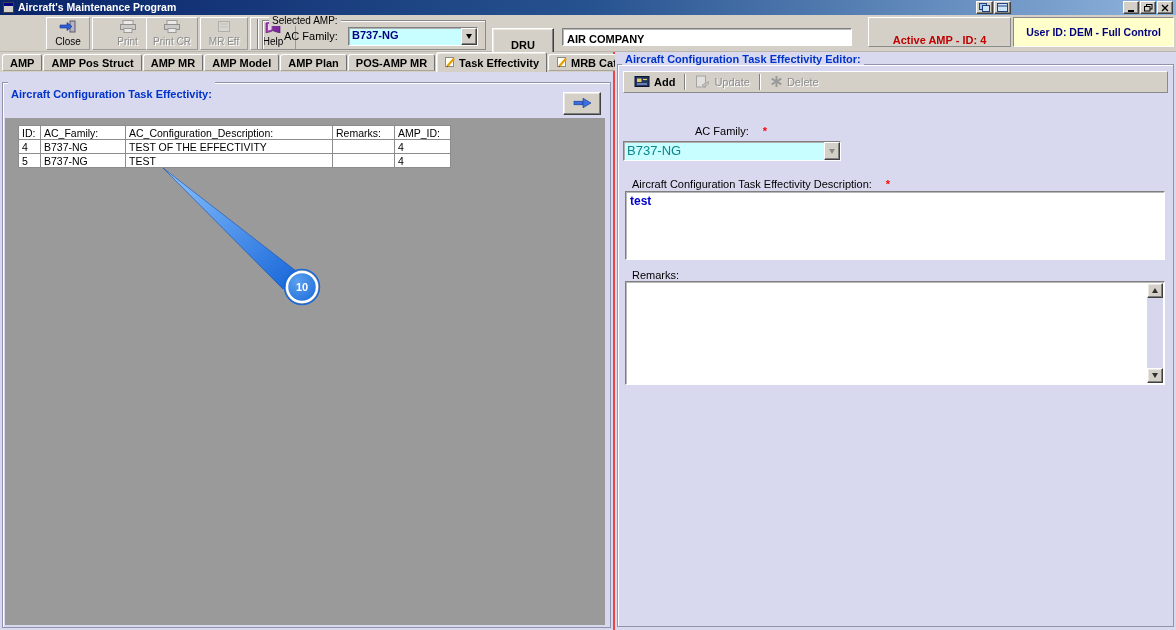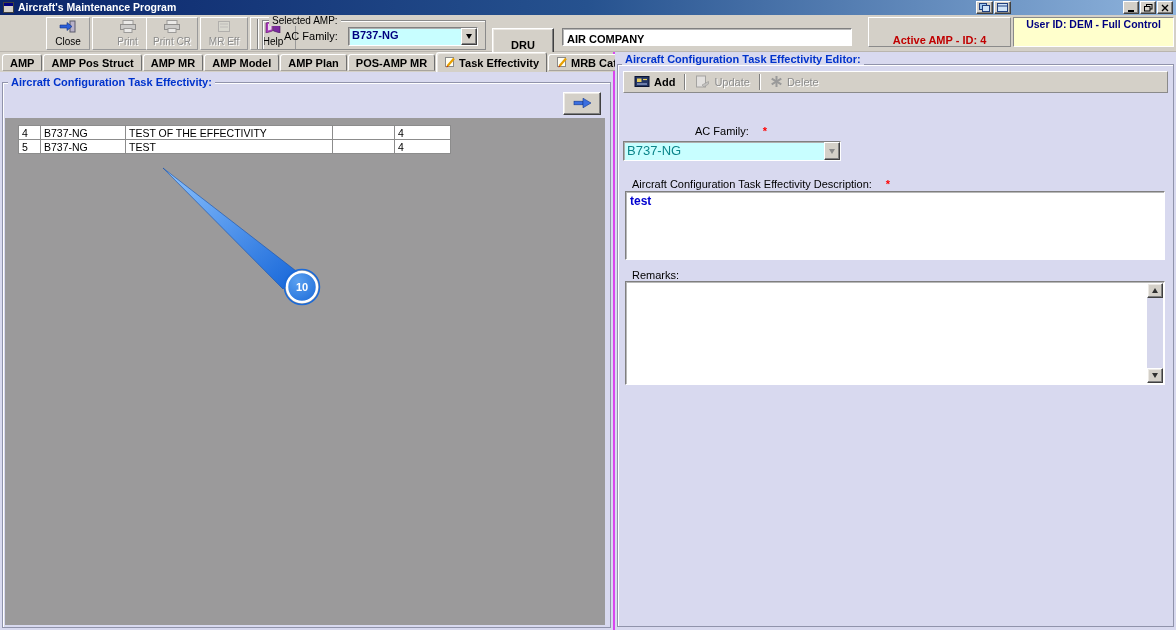--- a/index.html
+++ b/index.html
@@ -1,18 +1,18 @@
 <!DOCTYPE html>
 <html><head>
 <meta charset="utf-8">
 <style>
 * { box-sizing:border-box; margin:0; padding:0; }
 html,body { width:1176px; height:630px; }
 body { font-family:"Liberation Sans","DejaVu Sans",sans-serif; font-size:11px; color:#000; background:#d8d9ef; overflow:hidden; }
-.app { position:relative; width:1176px; height:630px; background:#d946ef; }
+.app { position:relative; width:1176px; height:630px; background:#ef4444; }
 
 
 .raised { background:#d4d0c8; border:1px solid; border-color:#ffffff #404040 #404040 #ffffff; box-shadow:inset -1px -1px 0 #808080, inset 1px 1px 0 #ece9e4; }
 .sunken { background:#fff; border:1px solid; border-color:#808080 #ffffff #ffffff #808080; box-shadow:inset 1px 1px 0 #b8b8b8; }
 
 
 .titlebar { position:absolute; left:0; top:0; width:1176px; height:15px; background:linear-gradient(90deg,#0a246a 0%,#26528f 50%,#8fb4dd 100%); }
 .app-ico { position:absolute; left:3px; top:2px; }
 .title-text { position:absolute; left:18px; top:1px; color:#fff; font-weight:bold; font-size:10.5px; }
 .mdibtn { position:absolute; top:1px; width:17px; height:13px; background:#d4d0c8; border:1px solid; border-color:#fff #404040 #404040 #fff; box-shadow:inset -1px -1px 0 #808080; display:flex; align-items:center; justify-content:center; }
@@ -33,31 +33,31 @@
 .combo .val { flex:1; padding:1px 3px; overflow:hidden; white-space:nowrap; }
 .combo .dd { width:16px; background:#d4d0c8; border:1px solid; border-color:#fff #404040 #404040 #fff; box-shadow:inset -1px -1px 0 #808080; display:flex; align-items:center; justify-content:center; }
 .tri-dn { width:0; height:0; border-left:3.5px solid transparent; border-right:3.5px solid transparent; border-top:5px solid #000; }
 .tri-dn.gray { border-top-color:#8a8a8a; }
 .tri-up-s { width:0; height:0; border-left:3.5px solid transparent; border-right:3.5px solid transparent; border-bottom:5px solid #303030; }
 .tri-dn-s { width:0; height:0; border-left:3.5px solid transparent; border-right:3.5px solid transparent; border-top:5px solid #303030; }
 
 .dru-btn { position:absolute; left:492px; top:13px; width:62px; height:34px; font-weight:bold; font-size:11px; display:flex; align-items:center; justify-content:center; }
 .company-field { position:absolute; left:562px; top:13px; width:290px; height:18px; padding:4px 4px; font-weight:bold; white-space:nowrap; overflow:hidden; }
 .active-amp { position:absolute; left:868px; top:2px; width:143px; height:30px; background:#d4d0c8; border:1px solid; border-color:#fff #8a8a8a #8a8a8a #fff; color:#c00000; font-weight:bold; display:flex; align-items:flex-end; justify-content:center; }
-.user-panel { position:absolute; left:1013px; top:2px; width:161px; height:30px; background:#ffffcc; border:1px solid; border-color:#8a8a8a #fff #fff #8a8a8a; color:#000080; font-weight:bold; font-size:10.5px; display:flex; justify-content:center; }
+.user-panel { position:absolute; left:1013px; top:2px; width:161px; height:30px; background:#ffffcc; border:1px solid; border-color:#8a8a8a #fff #fff #8a8a8a; color:#000080; font-weight:bold; font-size:10.5px; display:flex; align-items:center; justify-content:center; }
 
 
 .tabstrip { position:absolute; left:0; top:52px; width:613px; height:20px; background:#d4d0c8; display:flex; align-items:center; padding-left:2px; }
 .tab { height:17px; padding:1px 7px 0 7px; margin-right:1px; background:#d4d0c8; border:1px solid; border-color:#fff #707070 #a8a49c #fff; border-radius:3px 3px 0 0; font-weight:bold; display:flex; align-items:center; gap:3px; white-space:nowrap; }
 .tab.active { height:20px; border-bottom:none; z-index:2; box-shadow:inset 1px 1px 0 #ece9e4; }
 
 
 .left-panel { position:absolute; left:0; top:72px; width:613px; height:558px; background:#d8d9ef; }
 .left-panel .frame { position:absolute; left:2px; right:2px; top:10px; bottom:2px; border:1px solid #9093ab; box-shadow:1px 1px 0 #fff inset; }
-.panel-title { position:absolute; left:8px; top:0px; color:#0033cc; font-weight:bold; background:#d8d9ef; padding:4px 3px; z-index:3; }
+.panel-title { position:absolute; left:8px; top:0px; color:#0033cc; font-weight:bold; background:#d8d9ef; padding:16px 3px; z-index:3; }
 .go-btn { position:absolute; right:12px; top:20px; width:38px; height:23px; display:flex; align-items:center; justify-content:center; z-index:4; }
 .gray-area { position:absolute; left:5px; right:8px; top:46px; bottom:5px; background:#9b9a9b; }
 .grid { position:absolute; left:13px; top:7px; border-collapse:collapse; font-size:10.5px; background:#fff; }
 .grid th, .grid td { border:1px solid #8c8c8c; background:#fff; font-weight:normal; text-align:left; padding:0 3px; height:14px; white-space:nowrap; overflow:hidden; }
 .callout-svg { position:absolute; left:0; top:0; width:613px; height:558px; z-index:5; pointer-events:none; }
 
 
 .editor-panel { position:absolute; left:615px; top:52px; width:561px; height:578px; background:#d8d9ef; }
 .editor-panel .frame { position:absolute; left:2px; right:2px; top:12px; bottom:3px; border:1px solid #9093ab; box-shadow:1px 1px 0 #fff inset; }
 .editor-title { position:absolute; left:7px; top:1px; color:#0033cc; font-weight:bold; background:#d8d9ef; padding:0 3px; z-index:3; }
@@ -261,20 +261,27 @@
     <div class="gray-area">
       <table class="grid">
         <colgroup>
             <col style="width:22px">
             <col style="width:85px">
             <col style="width:207px">
             <col style="width:62px">
             <col style="width:56px">
           </colgroup>
         <tbody>
+            <tr>
+          <th>ID:</th>
+          <th>AC_Family:</th>
+          <th>AC_Configuration_Description:</th>
+          <th>Remarks:</th>
+          <th>AMP_ID:</th>
+        </tr>
         <tr>
           <td>4</td>
           <td>B737-NG</td>
           <td>TEST OF THE EFFECTIVITY</td>
           <td></td>
           <td>4</td>
         </tr>
         <tr>
           <td>5</td>
           <td>B737-NG</td>

